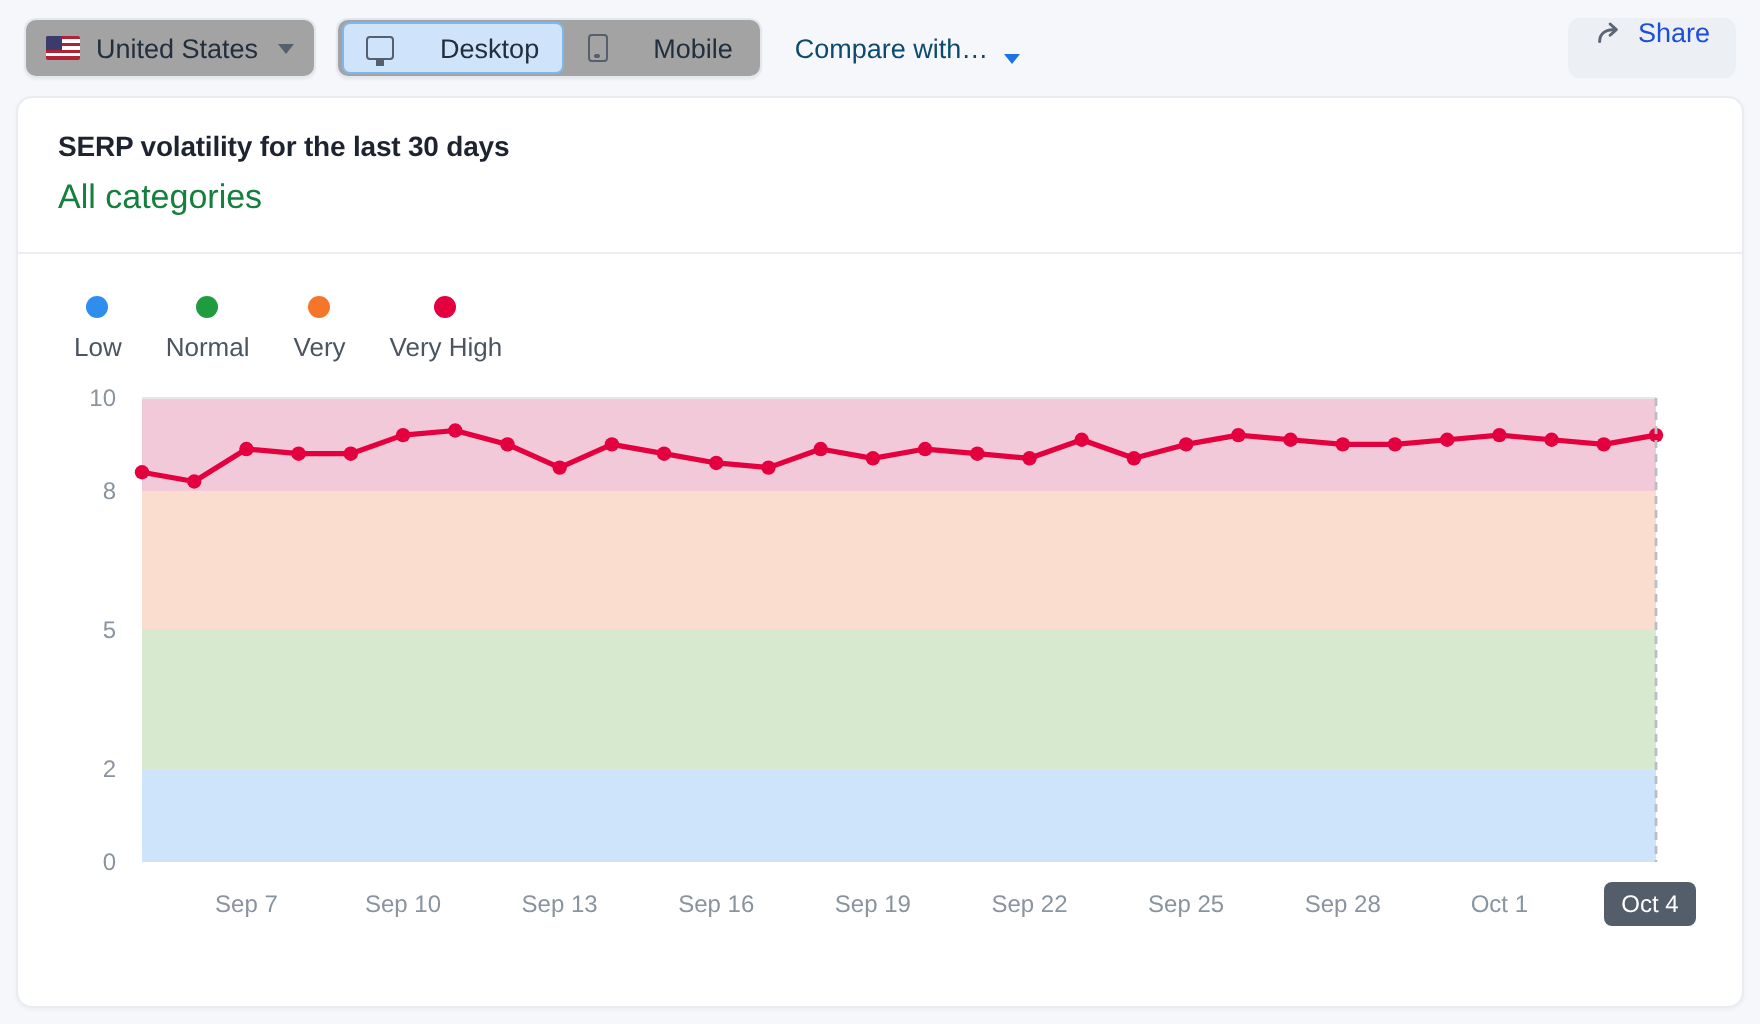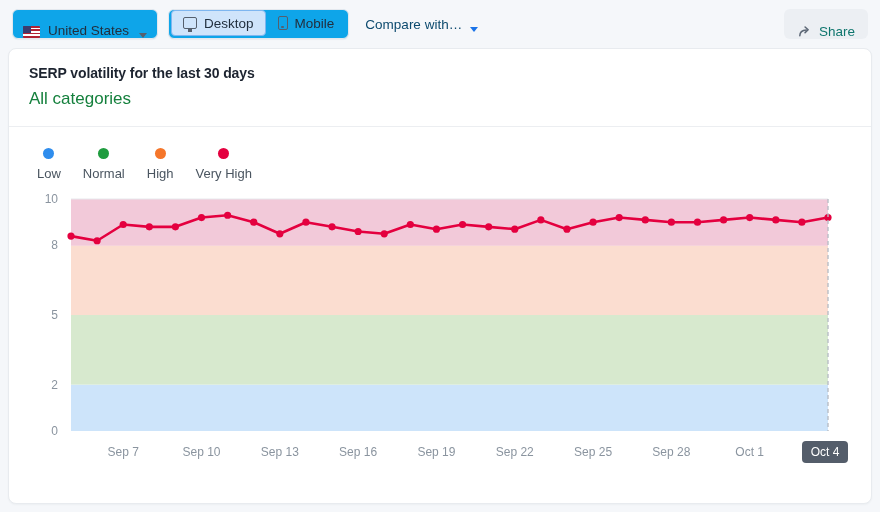--- a/index.html
+++ b/index.html
@@ -12,22 +12,22 @@
     -webkit-font-smoothing: antialiased;
   }
   .page { position: relative; width: 880px; height: 512px; overflow: hidden; }
 
   
   .toolbar {
     position: absolute; top: 0; left: 0; width: 880px; height: 48px;
     display: flex; align-items: center; padding: 0 12px;
   }
   .pill {
-    display: flex; align-items: flex-end; height: 30px;
-    background: #0ea5e9; border: 1px solid #e3e8ee; border-radius: 6px;
+    display: flex; align-items: center; height: 30px;
+    background: #a3a3a3; border: 1px solid #e3e8ee; border-radius: 6px;
     box-shadow: 0 1px 1px rgba(30,40,60,.05);
   }
   .country-pill { padding: 0 10px; gap: 8px; cursor: pointer; }
   .flag {
     width: 17px; height: 12px; border-radius: 1px; position: relative;
     background: linear-gradient(to bottom,
       #b22234 0 1.7px, #ffffff 1.7px 3.4px, #b22234 3.4px 5.1px,
       #ffffff 5.1px 6.8px, #b22234 6.8px 8.5px, #ffffff 8.5px 10.2px,
       #b22234 10.2px 12px);
     overflow: hidden; flex: 0 0 auto;
@@ -39,21 +39,21 @@
   .lbl { font-size: 13.5px; color: #222f3e; white-space: nowrap; }
   .caret {
     width: 0; height: 0; border-left: 4.5px solid transparent;
     border-right: 4.5px solid transparent; border-top: 5.5px solid #55606e;
     margin-left: 2px; flex: 0 0 auto;
   }
   .caret.blue { border-top-color: #1a73e8; }
 
   .seg-group { margin-left: 10px; padding: 2px; gap: 0; }
   .seg {
-    display: flex; align-items: center; gap: 7px; height: 26px;
+    display: flex; align-items: center; gap: 23px; height: 26px;
     padding: 0 11px; border-radius: 4px; cursor: pointer;
     font-size: 13.5px; color: #222f3e; border: 1px solid transparent;
   }
   .seg.active { background: #cfe4fb; border-color: #7eb6f0; }
 
   .icon-mon {
     width: 14px; height: 12px; border: 1.6px solid #555f6d; border-radius: 2px;
     position: relative; flex: 0 0 auto;
   }
   .icon-mon::after {
@@ -68,23 +68,23 @@
     content:""; position:absolute; left: 2.6px; bottom: 1px;
     width: 3px; height: 1.6px; background: #555f6d; border-radius: 1px;
   }
 
   .compare {
     margin-left: 16px; display: flex; align-items: flex-end; gap: 6px;
     font-size: 13.5px; color: #0c4a6e; cursor: pointer;
   }
 
   .share-btn {
-    margin-left: auto; display: flex; align-items: flex-end; gap: 7px;
+    margin-left: auto; display: flex; align-items: flex-start; gap: 7px;
     height: 30px; padding: 0 13px; border-radius: 6px;
-    background: #eceff3; color: #0f766e; font-size: 13.5px; cursor: pointer;
+    background: #eceff3; color: #1d4ed8; font-size: 13.5px; cursor: pointer;
   }
   .share-ico { width: 15px; height: 15px; flex: 0 0 auto; }
 
   
   .card {
     position: absolute; left: 8px; top: 48px; width: 864px; height: 456px;
     background: #ffffff; border: 1px solid #e8ebef; border-radius: 8px;
     box-shadow: 0 1px 2px rgba(30,40,60,.04);
     overflow: hidden;
   }
@@ -172,21 +172,21 @@
       <div class="legend-item">
         <span class="legend-dot" style="background:#2f8ded"></span>
         <span class="legend-label">Low</span>
       </div>
       <div class="legend-item">
         <span class="legend-dot" style="background:#1f9c3f"></span>
         <span class="legend-label">Normal</span>
       </div>
       <div class="legend-item">
         <span class="legend-dot" style="background:#f5762a"></span>
-        <span class="legend-label">High</span>
+        <span class="legend-label">Very</span>
       </div>
       <div class="legend-item">
         <span class="legend-dot" style="background:#e4003f"></span>
         <span class="legend-label">Very High</span>
       </div>
     </div>
 
     <div class="chart-area">
       <svg class="chart" id="chart-svg" width="864" height="300" viewBox="0 0 864 300">
           <rect x="62" y="195.6" width="757" height="46.400000000000006" fill="#cde4fa"></rect>

